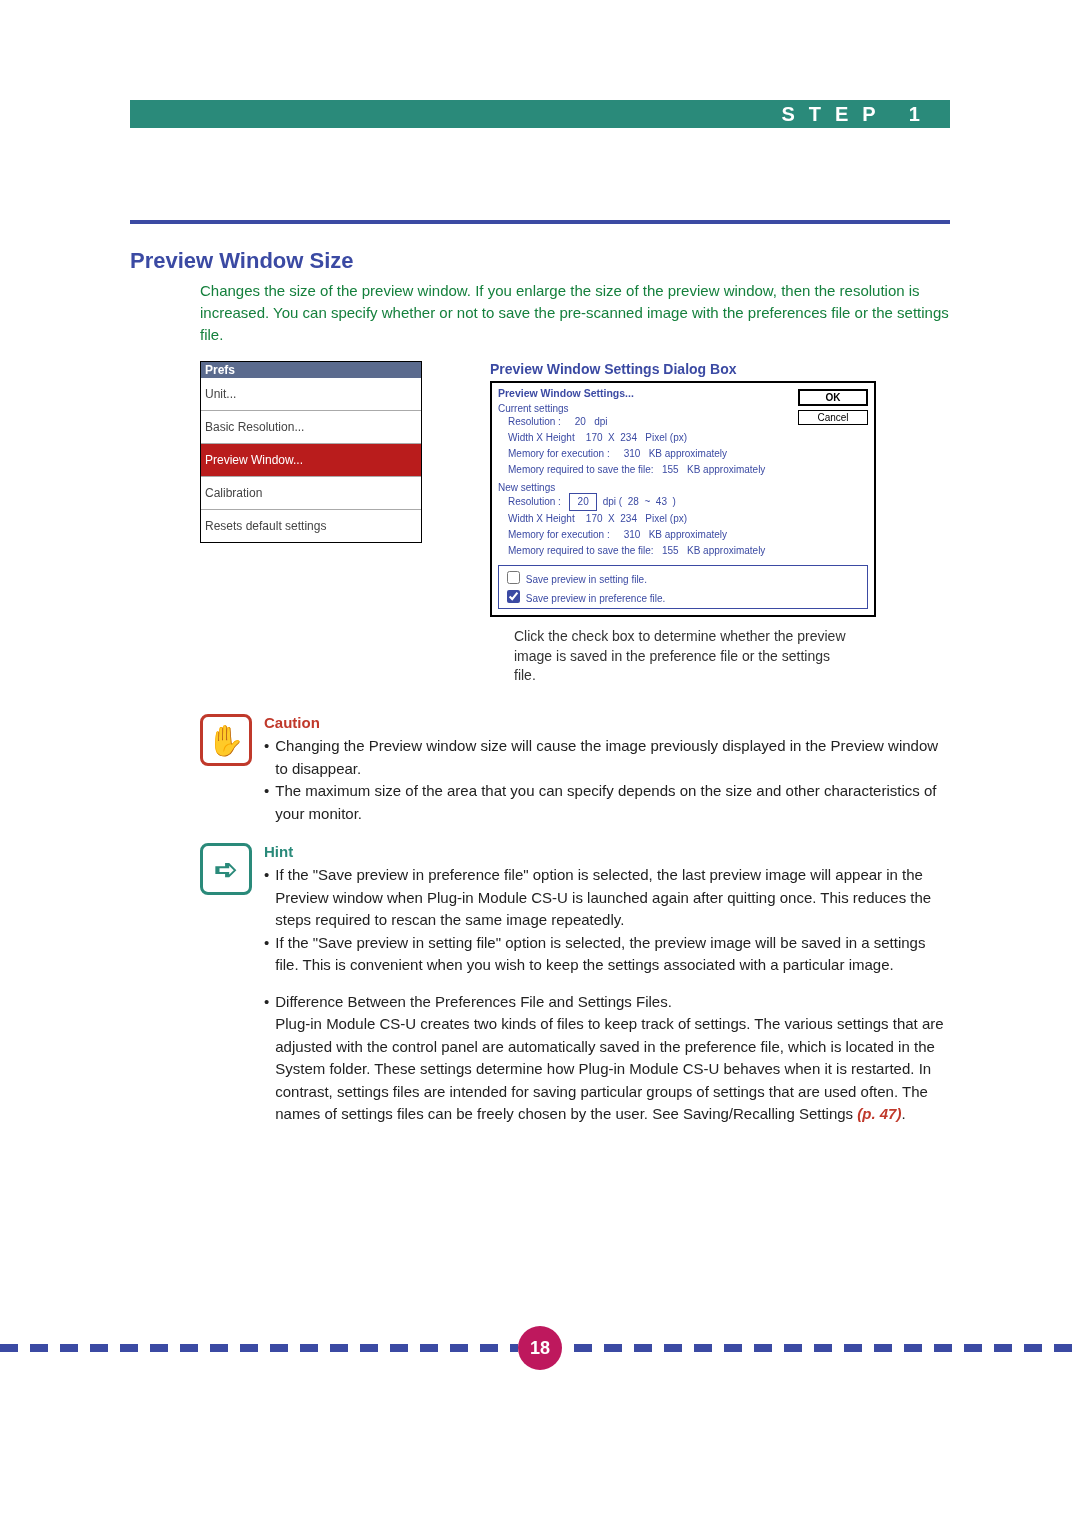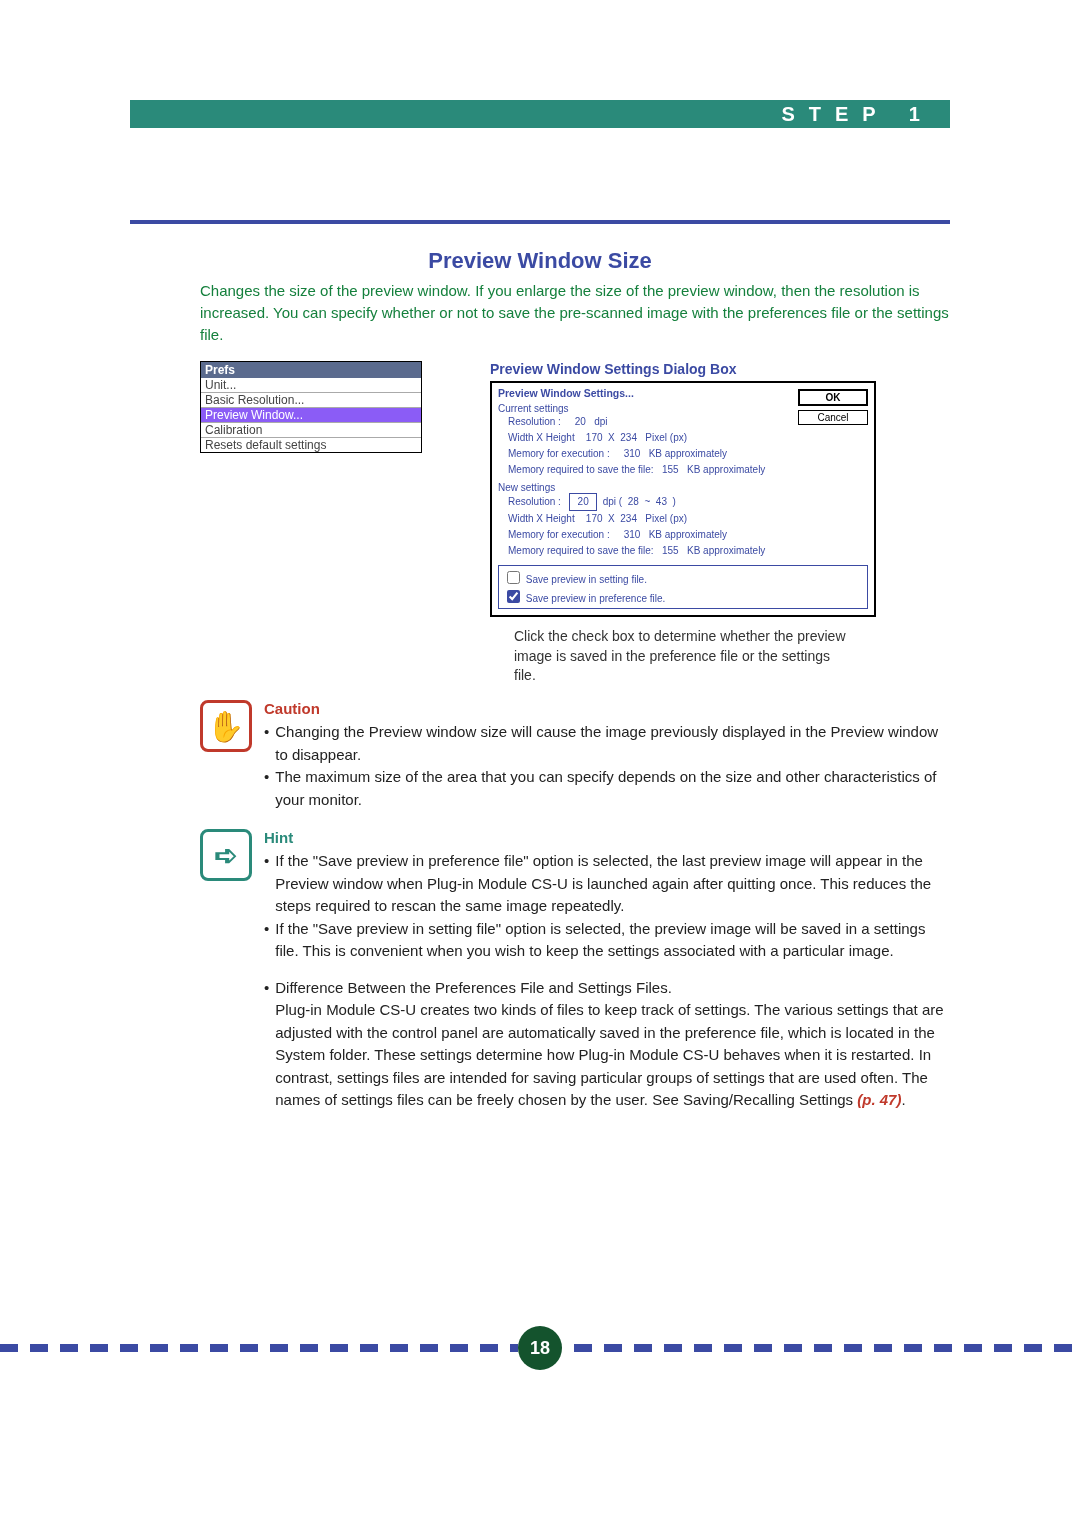--- a/index.html
+++ b/index.html
@@ -37,58 +37,57 @@
     height: 4px;
     background: #3b4aa3;
     margin-top: 46px;
     margin-bottom: 24px;
   }
   .sec-title {
     color: #3b4aa3;
     font-weight: bold;
     font-size: 22px;
     margin: 0 0 6px 0;
-    text-align: center;
   }
   .intro {
     margin-left: 70px;
     font-size: 15px;
     line-height: 1.45;
     color: #15803d;
     margin-bottom: 16px;
   }
   .two-col {
     display: flex;
     gap: 40px;
     margin-left: 70px;
-    margin-bottom: 14px;
+    margin-bottom: 28px;
     justify-content: flex-end;
   }
   .col-left { width: 250px; }
   .col-right { flex: 1; }
   .menu-box {
     border: 1px solid #000;
     font-family: Geneva, Verdana, sans-serif;
     font-size: 12px;
     width: 220px;
     background: #fff;
   }
   .menu-title {
     background: #5b6b8e;
     color: #fff;
     padding: 1px 4px;
     font-weight: bold;
   }
   .menu-item {
-    padding: 0px 4px;
+    padding: 9px 4px;
     border-bottom: 1px solid #aaa;
     color: #444;
   }
   .menu-item.sel {
-    background: #8b5cf6;
+    background: #b91c1c;
     color: #fff;
   }
   .menu-item:last-child { border-bottom: none; }
   .caption {
     font-size: 14px;
     color: #333;
     margin-top: 10px;
     line-height: 1.4;
   }
   .dlg-label {
@@ -189,21 +188,21 @@
       #3b4aa3 0 18px, transparent 18px 30px);
   }
   .dashes.rev {
     background: repeating-linear-gradient(90deg,
       transparent 0 12px, #3b4aa3 12px 30px);
   }
   .page-badge {
     width: 44px;
     height: 44px;
     border-radius: 50%;
-    background: #14532d;
+    background: #be185d;
     color: #fff;
     display: flex;
     align-items: center;
     justify-content: center;
     font-weight: bold;
     font-size: 18px;
   }
   
   .caution-icon {
     width: 46px; height: 46px;

